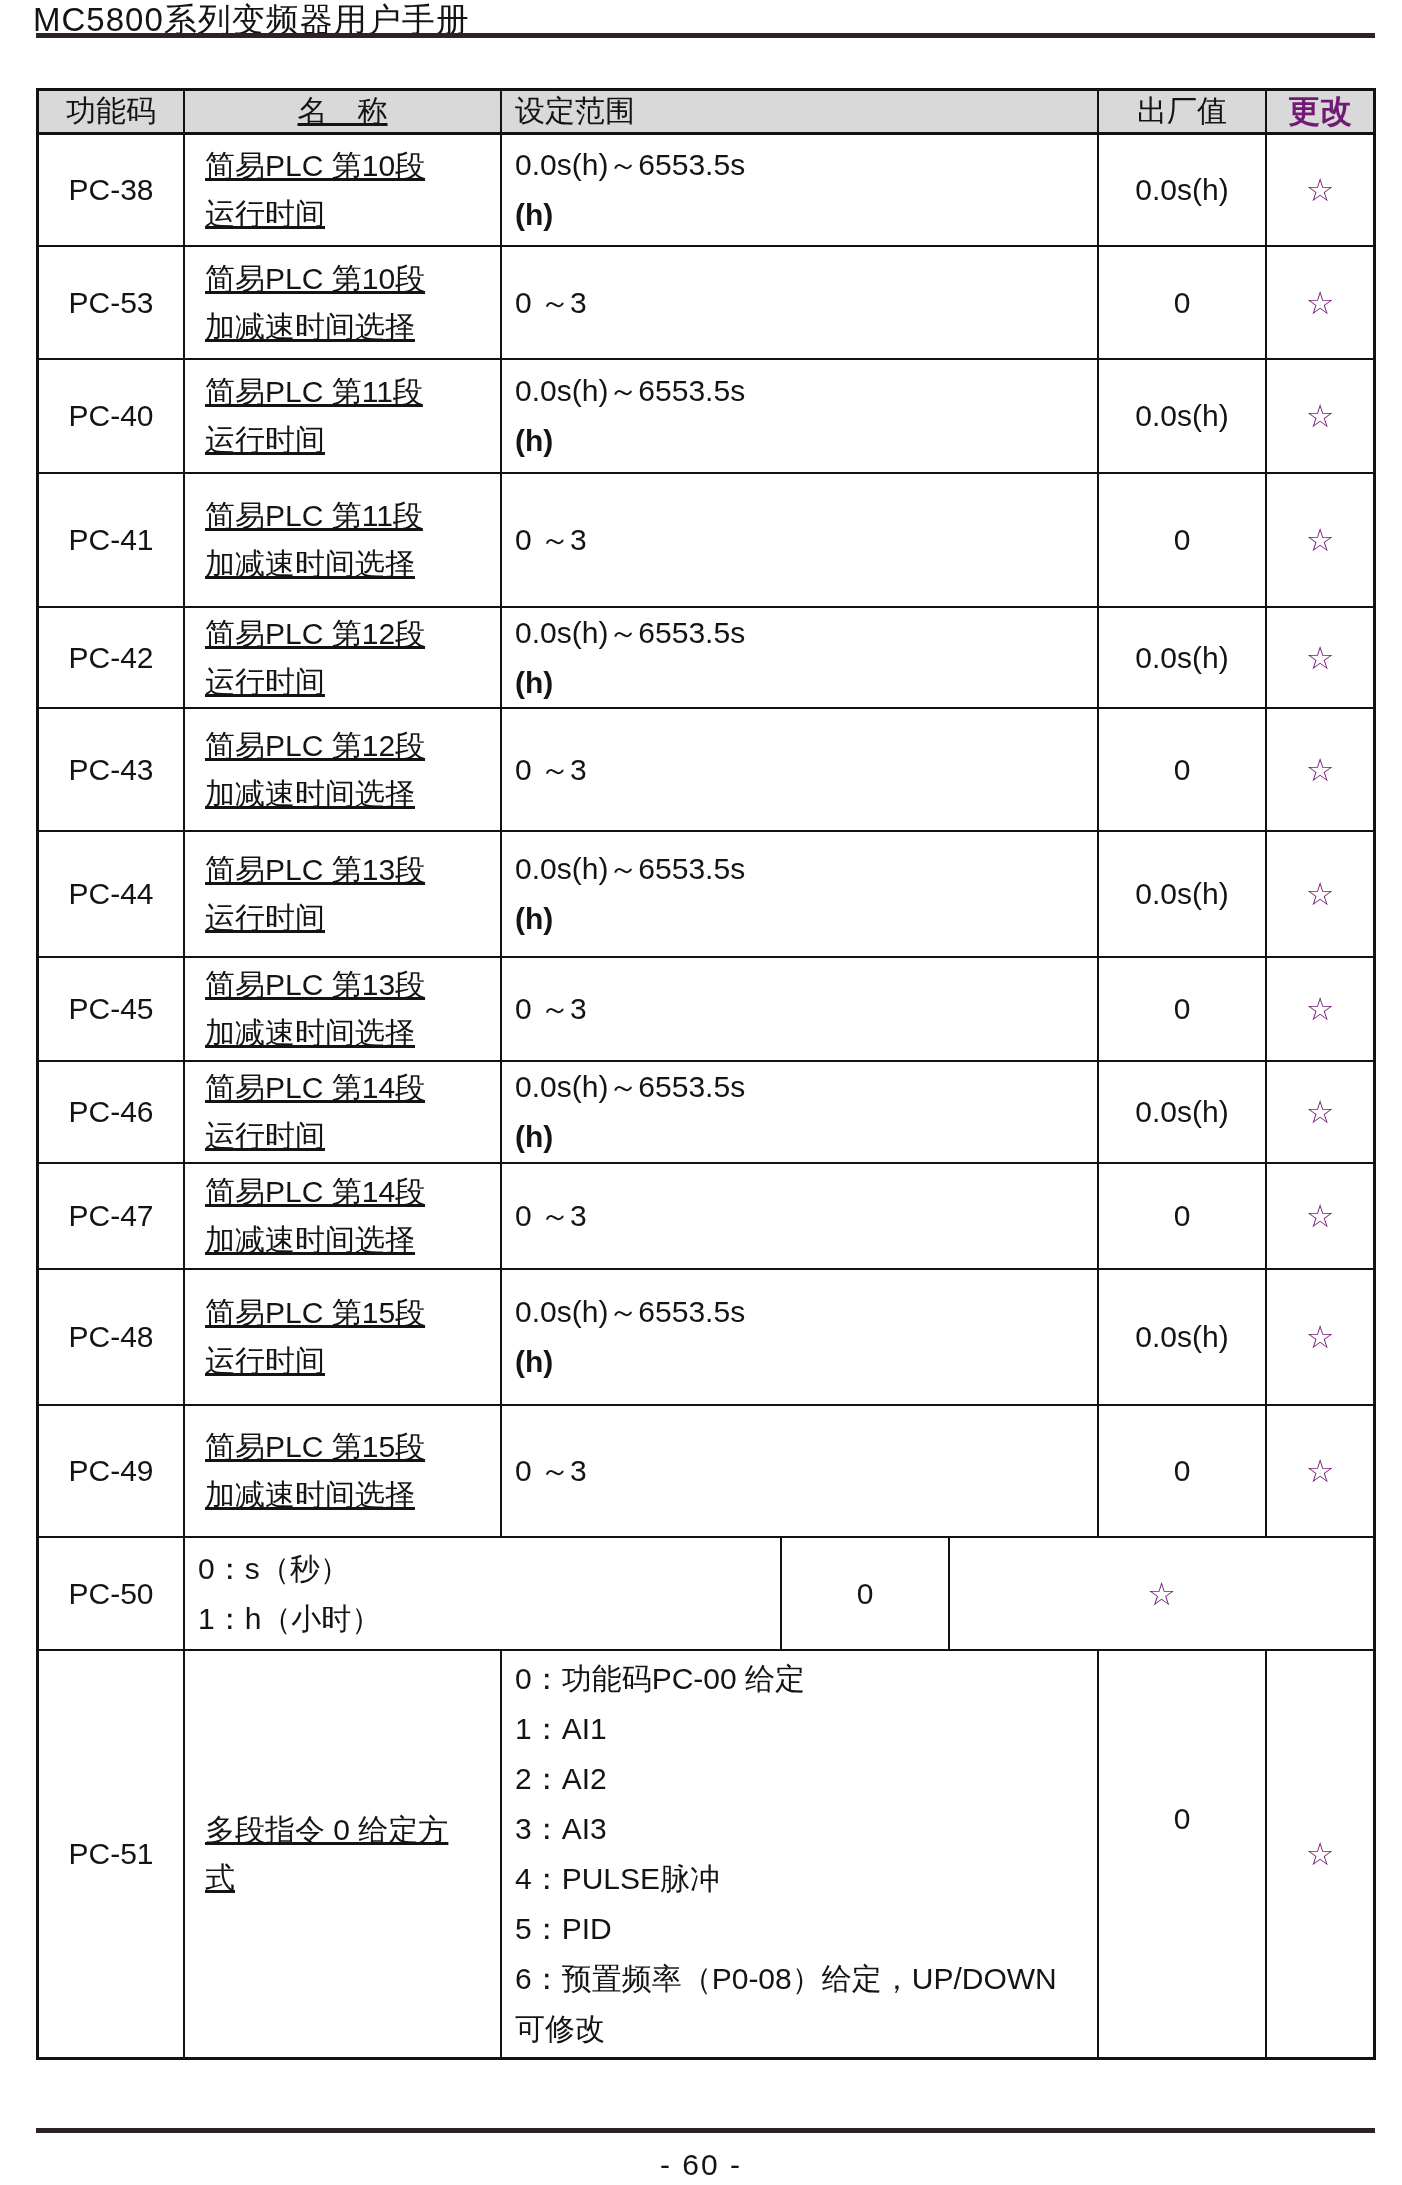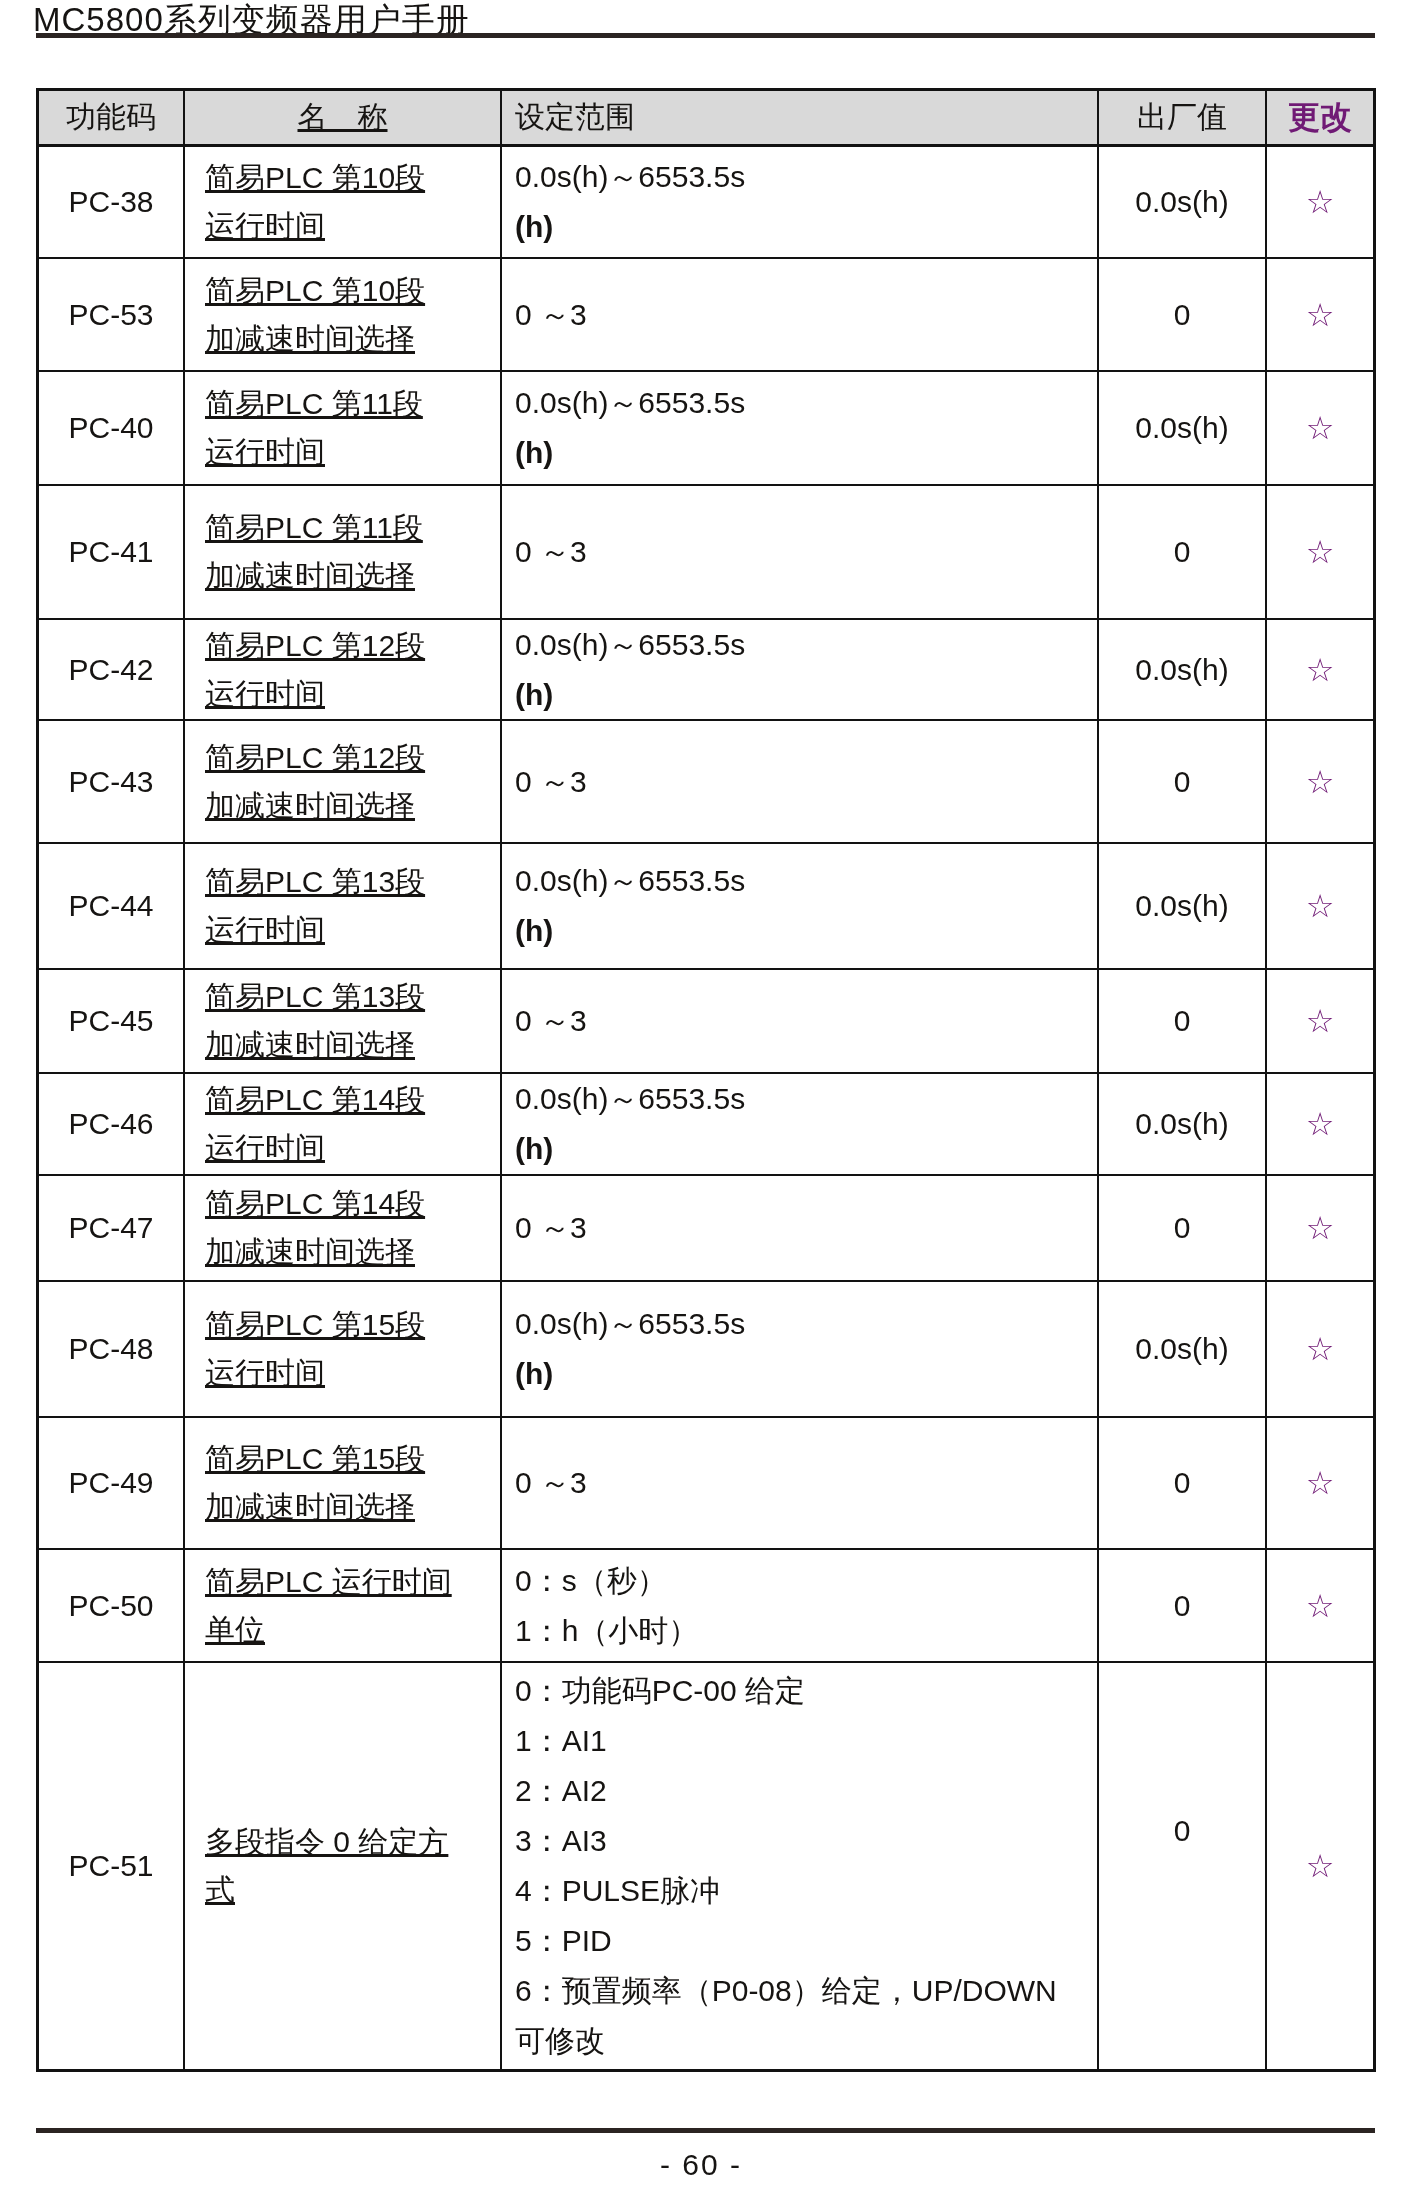--- a/index.html
+++ b/index.html
@@ -19,21 +19,21 @@
     position:absolute;left:0;top:2148px;width:1402px;text-align:center;
     font-size:30px;letter-spacing:2px;
   }
   .tbl{
     position:absolute;left:36px;top:88px;width:1340px;
     border:3px solid #121212;box-sizing:border-box;background:#fff;
     font-size:30px;
   }
   .trow{display:flex;box-sizing:border-box;border-bottom:2px solid #121212;}
   .trow.last{border-bottom:none;}
-  .thead{background:#d9d9d9;height:56px;border-bottom:3px solid #121212;}
+  .thead{background:#d9d9d9;height:44px;border-bottom:3px solid #121212;}
   .cell{
     box-sizing:border-box;border-right:2px solid #121212;
     display:flex;align-items:center;justify-content:center;
     overflow:hidden;
   }
   .cell.lastcol{border-right:none;}
   .w-code{width:146px;}
   .w-name{width:317px;flex-direction:column;align-items:flex-start;justify-content:center;
           padding-left:20px;line-height:48px;text-decoration:underline;}
   .w-range{width:597px;flex-direction:column;align-items:flex-start;justify-content:center;
@@ -278,24 +278,20 @@
         </div>
         <div class="cell w-def">
           <div class="span">0</div>
         </div>
         <div class="cell w-star lastcol">
           <div class="span">☆</div>
         </div>
       </div>
       <div class="trow" style="height: 113px;">
         <div class="cell w-code">PC-50</div>
-        <div class="cell w-name">
-          <div class="nl">简易PLC 运行时间</div>
-          <div class="nl">单位</div>
-        </div>
         <div class="cell w-range">
           <div class="rl">
             <div class="span">0：s（秒）</div>
           </div>
           <div class="rl">
             <div class="span">1：h（小时）</div>
           </div>
         </div>
         <div class="cell w-def">
           <div class="span">0</div>

